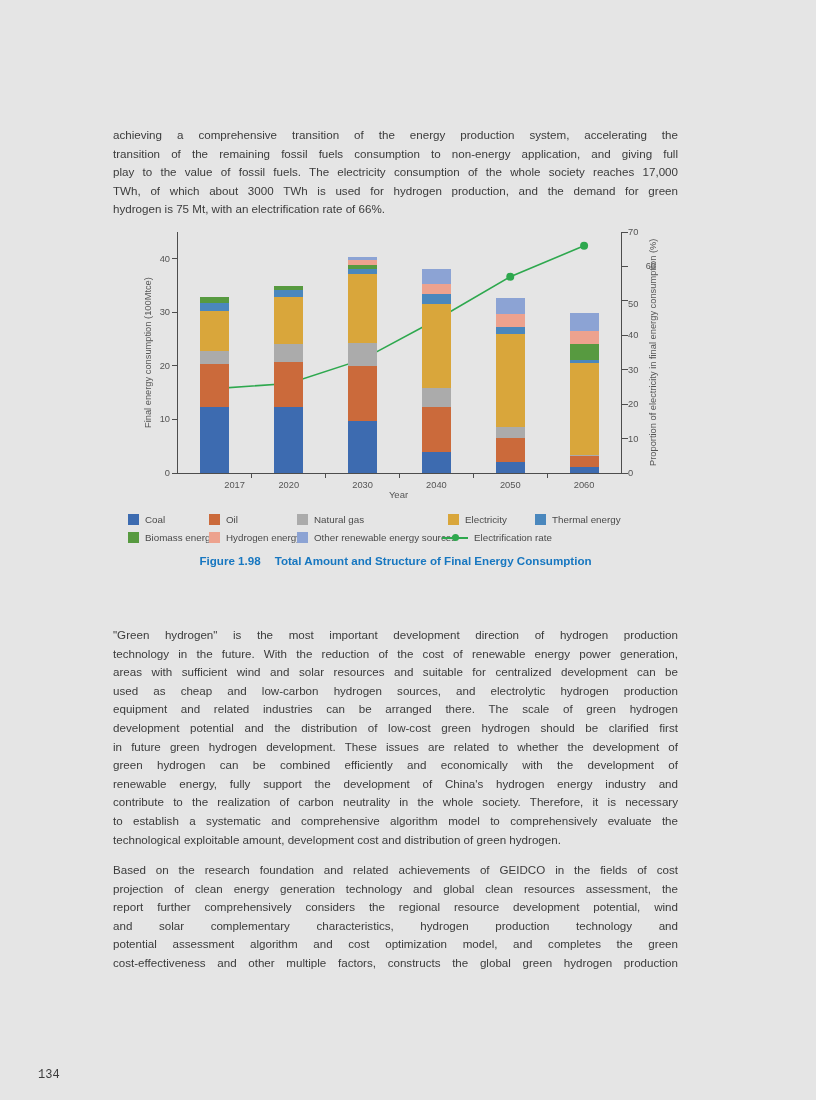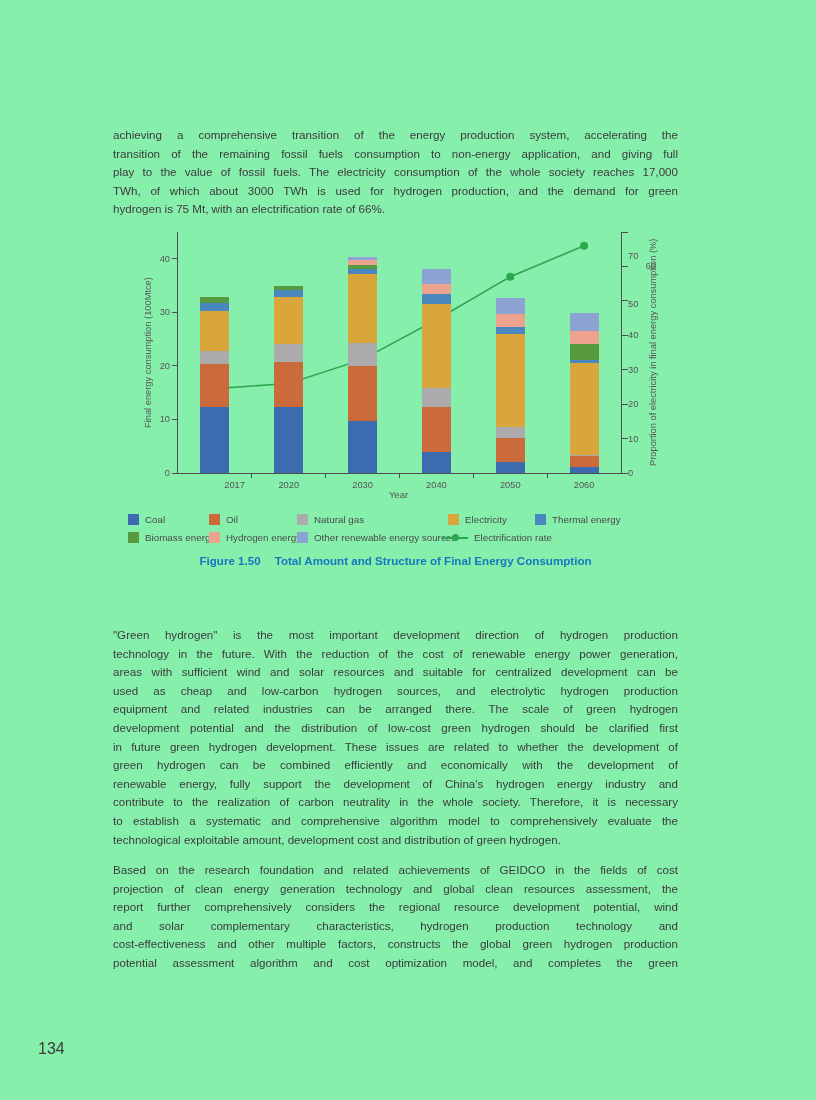--- a/index.html
+++ b/index.html
@@ -1,16 +1,16 @@
 <!DOCTYPE html>
 <html><head>
 <meta charset="utf-8">
 <style>
   html,body{margin:0;padding:0;background:#fff;}
-  .page{position:relative;width:816px;height:1100px;background:#86efac;overflow:hidden;
+  .page{position:relative;width:816px;height:1100px;background:#e5e5e5;overflow:hidden;
         font-family:"Liberation Sans","DejaVu Sans",sans-serif;color:#3b3b3b;}
   .para{position:absolute;left:113px;width:565px;font-size:11.6px;line-height:18.6px;color:#3b3b3b;}
   .jline{text-align:justify;text-align-last:justify;white-space:normal;}
   .jline.lastline{text-align-last:left;}
   
   .plot{position:absolute;left:177px;top:232px;width:443px;height:241px;
         border-left:1px solid #4d4d4d;border-bottom:1px solid #4d4d4d;border-right:1px solid #4d4d4d;}
   .seg{position:absolute;width:29px;}
   .tickmark{position:absolute;background:#4d4d4d;}
   .ytick-label{position:absolute;font-size:9.3px;color:#555;line-height:12px;}
@@ -29,21 +29,21 @@
   .legend-label{display:inline-block;font-size:9.8px;color:#4a4a4a;vertical-align:middle;}
   .legend-line{display:inline-block;position:relative;width:26px;height:11px;vertical-align:middle;margin-right:6px;}
   .legend-line .ll{position:absolute;left:0;top:5px;width:26px;height:1.6px;}
   .legend-line .ld{position:absolute;left:9.5px;top:2px;width:7px;height:7px;border-radius:50%;}
   
   .caption{position:absolute;left:113px;top:554px;width:565px;text-align:center;
            font-size:11.6px;font-weight:bold;color:#1777c0;}
   .caption .cap-title{margin-left:14px;}
   .heading{position:absolute;left:113px;top:585px;font-size:15px;font-weight:bold;color:#333;}
   .heading .h-title{margin-left:16px;}
-  .pagenum{position:absolute;left:38px;top:1040px;font-size:16px;color:#3b3b3b;}
+  .pagenum{position:absolute;left:38px;top:1068px;font-size:12px;color:#3b3b3b;font-family:Liberation Mono, monospace;}
 </style>
 </head>
 <body>
 
 <div class="page">
 
   <div class="para" style="top:126px">
       <div class="jline">achieving a comprehensive transition of the energy production system, accelerating the</div>
       <div class="jline">transition of the remaining fossil fuels consumption to non-energy application, and giving full</div>
       <div class="jline">play to the value of fossil fuels. The electricity consumption of the whole society reaches 17,000</div>
@@ -122,21 +122,21 @@
         <div class="ytick-label ytl-right" style="top: 166.143px;">20</div>
         <div class="tickmark" style="left: 444px; width: 6px; height: 1px; top: 137.214px;"></div>
         <div class="ytick-label ytl-right" style="top: 131.714px;">30</div>
         <div class="tickmark" style="left: 444px; width: 6px; height: 1px; top: 102.786px;"></div>
         <div class="ytick-label ytl-right" style="top: 97.2857px;">40</div>
         <div class="tickmark" style="left: 444px; width: 6px; height: 1px; top: 68.3571px;"></div>
         <div class="ytick-label ytl-right" style="top: 66px;">50</div>
         <div class="tickmark" style="left: 444px; width: 6px; height: 1px; top: 33.9286px;"></div>
         <div class="ytick-label ytl-right" style="top: 28.4286px; text-align: right;">60</div>
         <div class="tickmark" style="left: 444px; width: 6px; height: 1px; top: -0.5px;"></div>
-        <div class="ytick-label ytl-right" style="top: -6px; margin-top: 24px;">70</div>
+        <div class="ytick-label ytl-right" style="top: -6px;">70</div>
         <div class="tickmark" style="left: 73.3333px; top: 241px; width: 1px; height: 5px;"></div>
         <div class="tickmark" style="left: 147.167px; top: 241px; width: 1px; height: 5px;"></div>
         <div class="tickmark" style="left: 221px; top: 241px; width: 1px; height: 5px;"></div>
         <div class="tickmark" style="left: 294.833px; top: 241px; width: 1px; height: 5px;"></div>
         <div class="tickmark" style="left: 368.667px; top: 241px; width: 1px; height: 5px;"></div>
         <div class="xtick-label" style="left: 6.91667px; text-align: right;">2017</div>
         <div class="xtick-label" style="left: 80.75px;">2020</div>
         <div class="xtick-label" style="left: 154.583px;">2030</div>
         <div class="xtick-label" style="left: 228.417px;">2040</div>
         <div class="xtick-label" style="left: 302.25px; text-align: center;">2050</div>
@@ -152,21 +152,21 @@
         <div class="legend-item" style="left: 448px; top: 510px;"><span class="legend-swatch" style="background: rgb(217, 166, 59);"></span><span class="legend-label">Electricity</span></div>
         <div class="legend-item" style="left: 535px; top: 510px;"><span class="legend-swatch" style="background: rgb(74, 135, 189);"></span><span class="legend-label">Thermal energy</span></div>
         <div class="legend-item" style="left: 128px; top: 528px;"><span class="legend-swatch" style="background: rgb(87, 154, 64);"></span><span class="legend-label">Biomass energy</span></div>
         <div class="legend-item" style="left: 209px; top: 528px;"><span class="legend-swatch" style="background: rgb(237, 162, 142);"></span><span class="legend-label">Hydrogen energy</span></div>
         <div class="legend-item" style="left: 297px; top: 528px;"><span class="legend-swatch" style="background: rgb(140, 163, 212);"></span><span class="legend-label">Other renewable energy sources</span></div>
         <div class="legend-item" style="left: 442px; top: 528px;"><span class="legend-line"><span class="ll" style="background:#2EA84E"></span><span class="ld" style="background:#2EA84E"></span></span><span class="legend-label">Electrification rate</span></div>
       </div>
   </div>
 
   <div class="caption">
-    <span>Figure 1.50</span><span class="cap-title">Total Amount and Structure of Final Energy Consumption</span>
+    <span>Figure 1.98</span><span class="cap-title">Total Amount and Structure of Final Energy Consumption</span>
   </div>
 
 
   <div class="para" style="top:626px">
       <div class="jline">"Green hydrogen" is the most important development direction of hydrogen production</div>
       <div class="jline">technology in the future. With the reduction of the cost of renewable energy power generation,</div>
       <div class="jline">areas with sufficient wind and solar resources and suitable for centralized development can be</div>
       <div class="jline">used as cheap and low-carbon hydrogen sources, and electrolytic hydrogen production</div>
       <div class="jline">equipment and related industries can be arranged there. The scale of green hydrogen</div>
       <div class="jline">development potential and the distribution of low-cost green hydrogen should be clarified first</div>
@@ -176,18 +176,18 @@
       <div class="jline">contribute to the realization of carbon neutrality in the whole society. Therefore, it is necessary</div>
       <div class="jline">to establish a systematic and comprehensive algorithm model to comprehensively evaluate the</div>
       <div class="jline lastline">technological exploitable amount, development cost and distribution of green hydrogen.</div>
     </div>
 
   <div class="para" style="top:861px">
       <div class="jline">Based on the research foundation and related achievements of GEIDCO in the fields of cost</div>
       <div class="jline">projection of clean energy generation technology and global clean resources assessment, the</div>
       <div class="jline">report further comprehensively considers the regional resource development potential, wind</div>
       <div class="jline">and solar complementary characteristics, hydrogen production technology and</div>
+      <div class="jline">potential assessment algorithm and cost optimization model, and completes the green</div>
       <div class="jline">cost-effectiveness and other multiple factors, constructs the global green hydrogen production</div>
-      <div class="jline">potential assessment algorithm and cost optimization model, and completes the green</div>
     </div>
 
   <div class="pagenum">134</div>
 </div>
 
 </body></html>

